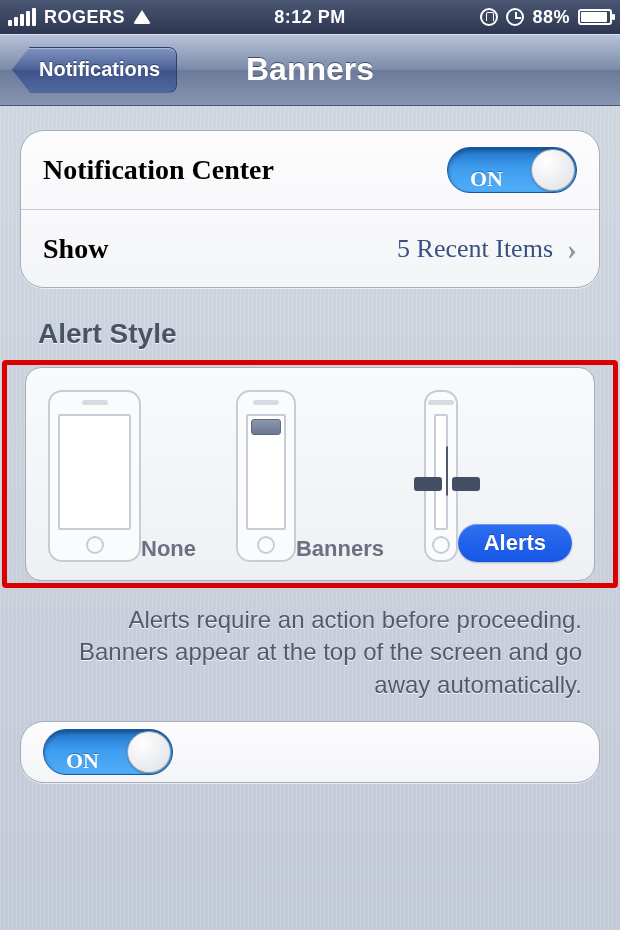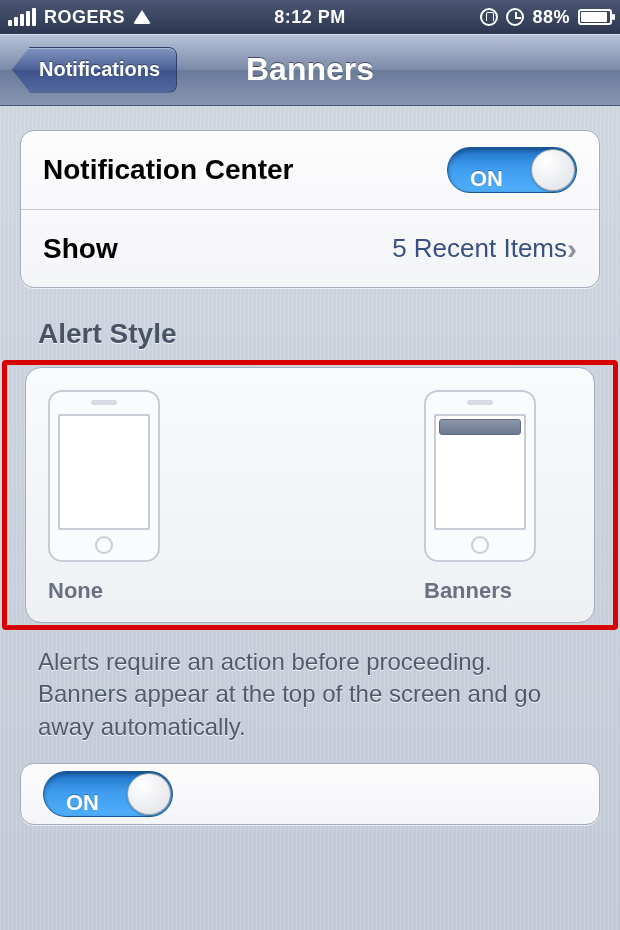--- a/index.html
+++ b/index.html
@@ -76,38 +76,40 @@
   padding: 24px 20px 0 20px;
   height: calc(930px - 34px - 72px);
   overflow: hidden;
   background-image:
     repeating-linear-gradient(90deg,
       rgba(255,255,255,.12) 0 1px, transparent 1px 4px),
     linear-gradient(#d0d6e0, #c3cad7);
 }
 .group {
   border: 1px solid #a6adbb;
-  border-radius: 14px;
+  border-radius: 24px;
   background: linear-gradient(#fcfcfd, #f4f5f8);
   box-shadow: 0 1px 0 rgba(255,255,255,.6), inset 0 1px 0 rgba(255,255,255,.8);
   overflow: hidden;
+  font-family: Liberation Serif, serif;
 }
 .row {
   display: flex; align-items: center;
   padding: 0 22px;
   height: 78px;
   border-top: 1px solid #c6cbd4;
 }
 .row:first-child { border-top: none; }
 .row-label {
   font-size: 28px; font-weight: 700; color: #000;
   flex: 1;
 }
 .row-value {
   font-size: 26px; color: #3a4f82; font-weight: 400;
+  margin-right: 14px;
 }
 .chev {
   color:#8d93a1; font-size:30px; font-weight:700;
 }
 
 
 .toggle {
   width: 130px; height: 46px; border-radius: 23px;
   background: linear-gradient(#1e6fc5, #3e9df0 45%, #50aef9);
   border: 1px solid #1858a0;
@@ -142,22 +144,22 @@
 .alert-style-group {
   margin: 0 16px;
   border: 1px solid #a6adbb;
   border-radius: 16px;
   background: linear-gradient(#f9fafb, #eef0f4);
   padding: 22px 22px 18px;
   display: flex; justify-content: space-between;
 }
 .style-opt {
   width: 148px;
-  display: flex; flex-direction: column; align-items: flex-start;
-  gap: 16px;
+  display: flex; flex-direction: row; align-items: flex-end;
+  gap: 0;
 }
 .phone {
   width: 112px; height: 172px;
   border: 2px solid #c7ccd7;
   border-radius: 14px;
   position: relative;
   background: #fafbfc;
 }
 .phone .ear {
   position:absolute; top:8px; left:50%; transform:translateX(-50%);
@@ -194,21 +196,21 @@
 .style-label.selected {
   background: linear-gradient(#2f6ff0,#1556e6);
   color:#fff; border-radius: 20px;
   padding: 6px 26px;
   text-shadow: 0 -1px 0 rgba(0,0,0,.3);
   box-shadow: inset 0 1px 0 rgba(255,255,255,.3), 0 1px 2px rgba(0,0,0,.25);
 }
 
 .description {
   margin: 16px 18px 20px;
-  text-align: left;
+  text-align: right;
   font-size: 24px; line-height: 1.35;
   color: #515a6c;
   text-shadow: 0 1px 0 rgba(255,255,255,.8);
 }
 
 .cutoff .row { height: 60px; }
 </style>
 </head>
 <body>
 
@@ -277,20 +279,30 @@
         <div class="phone">
           <div class="ear"></div>
           <div class="screen">
               <div class="banner-bar"></div>
             </div>
           <div class="home"></div>
         </div>
         <div class="style-label">Banners</div>
       </div>
 
+      <div class="style-opt">
+        <div class="phone">
+          <div class="ear"></div>
+          <div class="screen">
+              <div class="alert-box"></div>
+            </div>
+          <div class="home"></div>
+        </div>
+        <div class="style-label selected">Alerts</div>
+      </div>
 
     </div>
   </div>
 
   <div class="description">Alerts require an action before proceeding. Banners appear at the top of the screen and go away automatically.</div>
 
   <div class="group cutoff">
     <div class="row">
       <div class="toggle">
         <span>ON</span>

